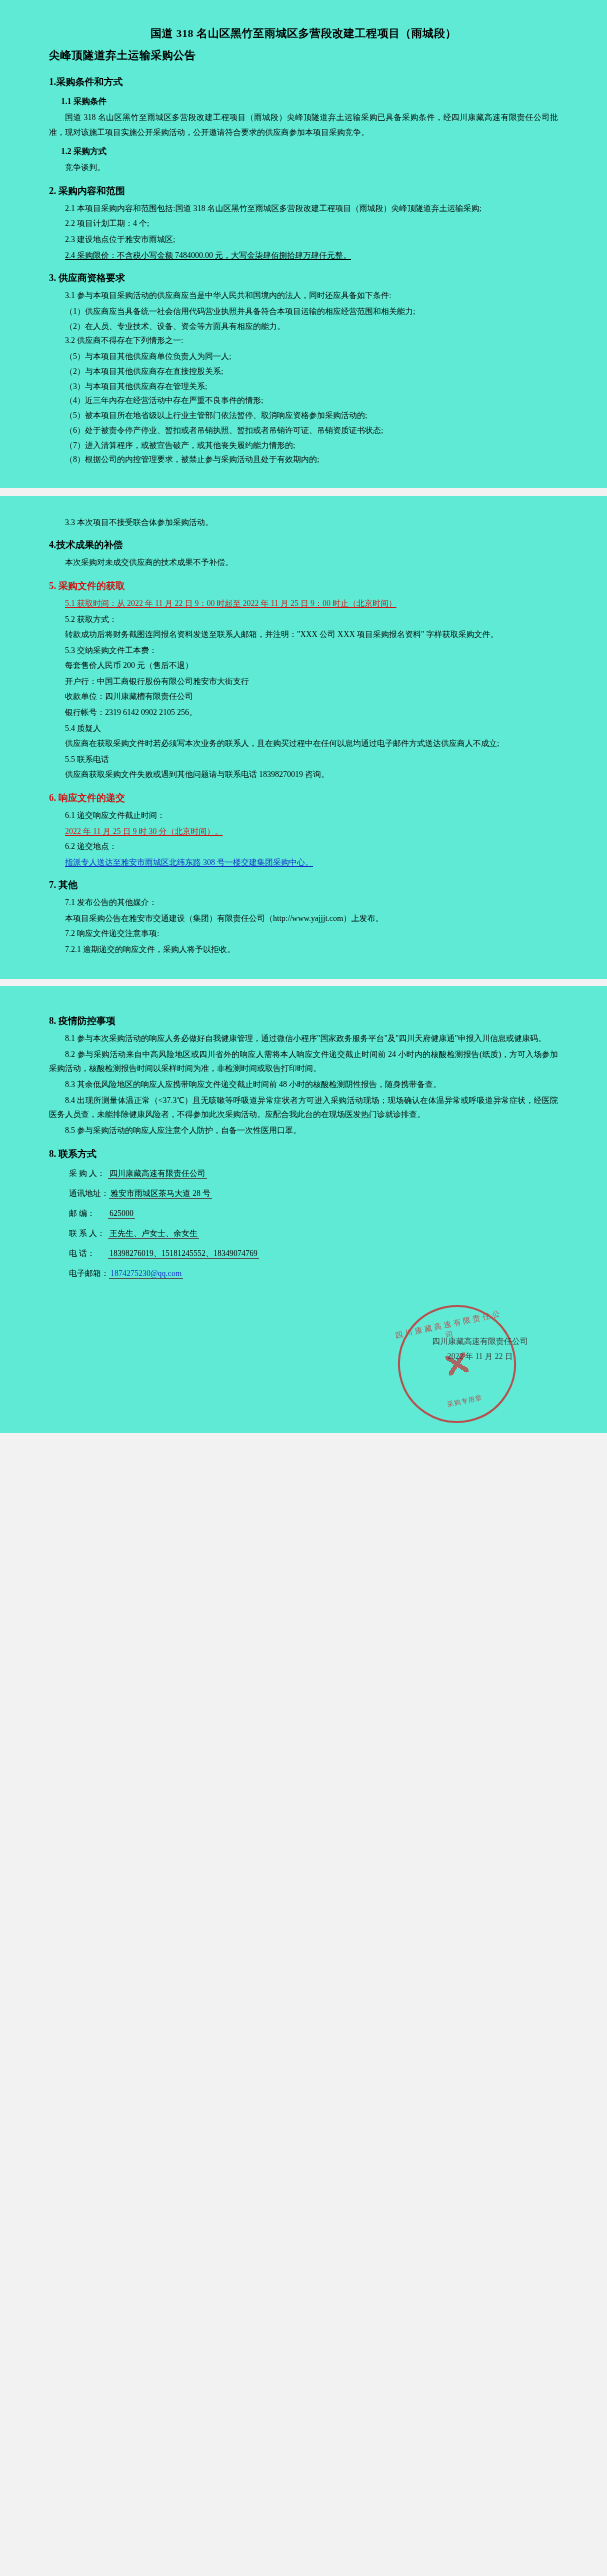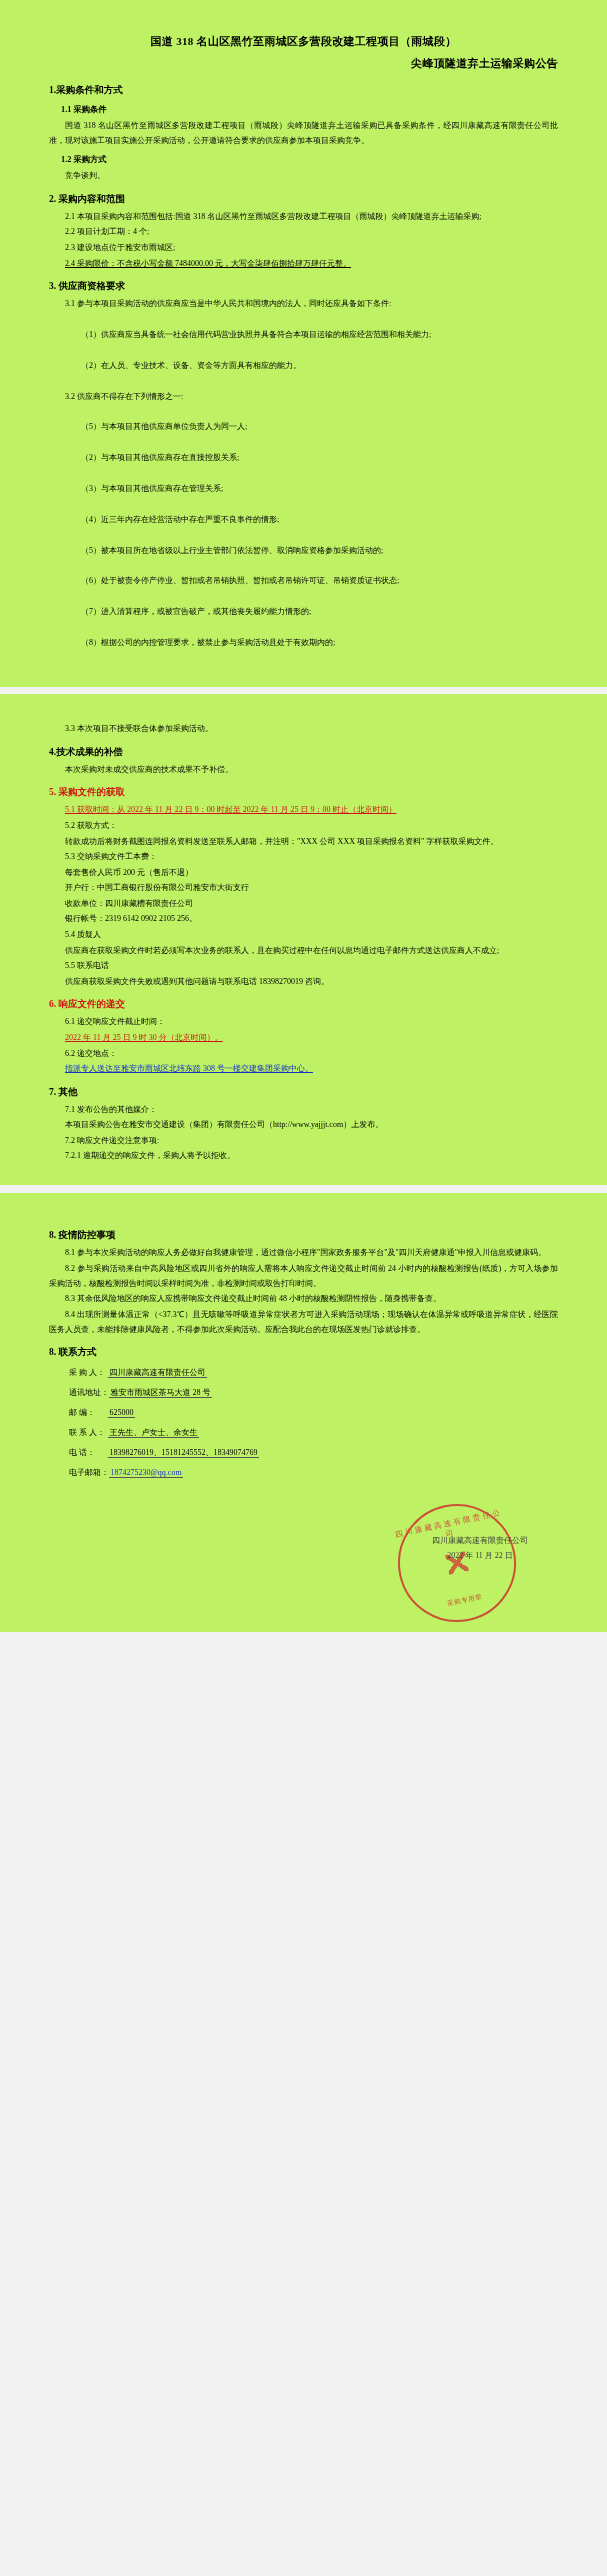--- a/index.html
+++ b/index.html
@@ -1,35 +1,35 @@
 <!DOCTYPE html>
 <html style="font-size:12px"><head>
 <meta charset="utf-8">
 <style>
   html,body{margin:0;padding:0;background:#f2f2f2;}
   body{font-family:"Liberation Serif", serif;}
   .page-wrap{width:607px;margin:0 auto;}
   .page{
     width:607px;
-    background:#bef264;
+    background:#5eead4;
     box-sizing:border-box;
-    padding:28px 49px 20px 49px;
+    padding:20px 49px 20px 49px;
     position:relative;
   }
   .page + .page{margin-top:7.6px;}
   .doc-title{
     text-align:center;
     font-size:11px;
     font-weight:bold;
     line-height:1.9;
     margin:3px 0 1.5px 0;
     letter-spacing:0.3px;
   }
   .doc-subtitle{
-    text-align:right;
+    text-align:left;
     font-size:11px;
     font-weight:bold;
     line-height:1.9;
     margin:0 0 7.6px 0;
     letter-spacing:0.3px;
     font-family:Liberation Serif, serif;
   }
   .h1{
     font-size:9.5px;
     font-weight:bold;
@@ -46,21 +46,21 @@
   p.body{
     font-size:8px;
     line-height:1.85;
     margin:0 0 0.8px 0;
     text-align:justify;
     text-indent:16px;
   }
   p.sub{
     font-size:8px;
     line-height:1.85;
-    margin:16px;
+    margin:0;
     text-align:justify;
     text-indent:16px;
   }
   .red{color:#d01414;}
   .blue{color:#1431c8;}
   .u{text-decoration:underline;}
   .sig-block{
     margin-top:16.7px;
     position:relative;
     height:114px;
@@ -199,20 +199,21 @@
     <p class="body">7.2 响应文件递交注意事项:</p>
     <p class="body">7.2.1 逾期递交的响应文件，采购人将予以拒收。</p>
   </div>
 
   <div class="page">
     <div class="h1">8. 疫情防控事项</div>
     <p class="body">8.1 参与本次采购活动的响应人务必做好自我健康管理，通过微信小程序"国家政务服务平台"及"四川天府健康通"申报入川信息或健康码。</p>
     <p class="body">8.2 参与采购活动来自中高风险地区或四川省外的响应人需将本人响应文件递交截止时间前 24 小时内的核酸检测报告(纸质)，方可入场参加采购活动，核酸检测报告时间以采样时间为准，非检测时间或取告打印时间。</p>
     <p class="body">8.3 其余低风险地区的响应人应携带响应文件递交截止时间前 48 小时的核酸检测阴性报告，随身携带备查。</p>
     <p class="body">8.4 出现所测量体温正常（&lt;37.3℃）且无咳嗽等呼吸道异常症状者方可进入采购活动现场；现场确认在体温异常或呼吸道异常症状，经医院医务人员查，未能排除健康风险者，不得参加此次采购活动。应配合我此台的在现场医发热门诊就诊排查。</p>
+    <p class="body">8.5 参与采购活动的响应人应注意个人防护，自备一次性医用口罩。</p>
 
     <div class="h1">8. 联系方式</div>
 
     <p class="contact-line">
       <span class="contact-label">采 购 人：</span><span class="val-u">四川康藏高速有限责任公司</span>
     </p>
     <p class="contact-line">
       <span class="contact-label">通讯地址：</span><span class="val-u">雅安市雨城区茶马大道 28 号</span>
     </p>
     <p class="contact-line">

